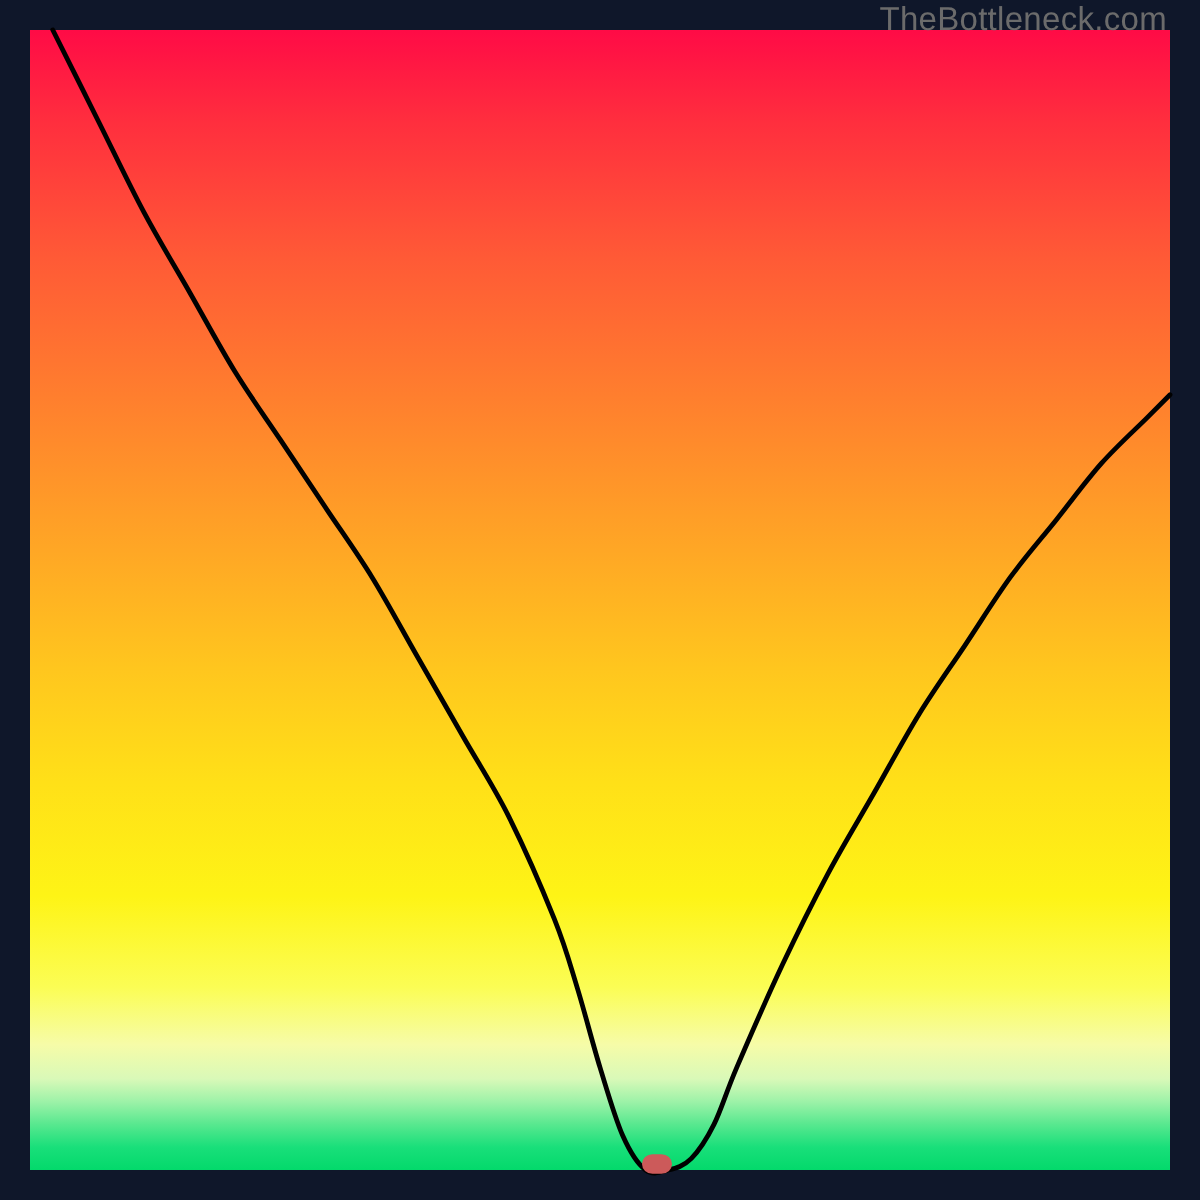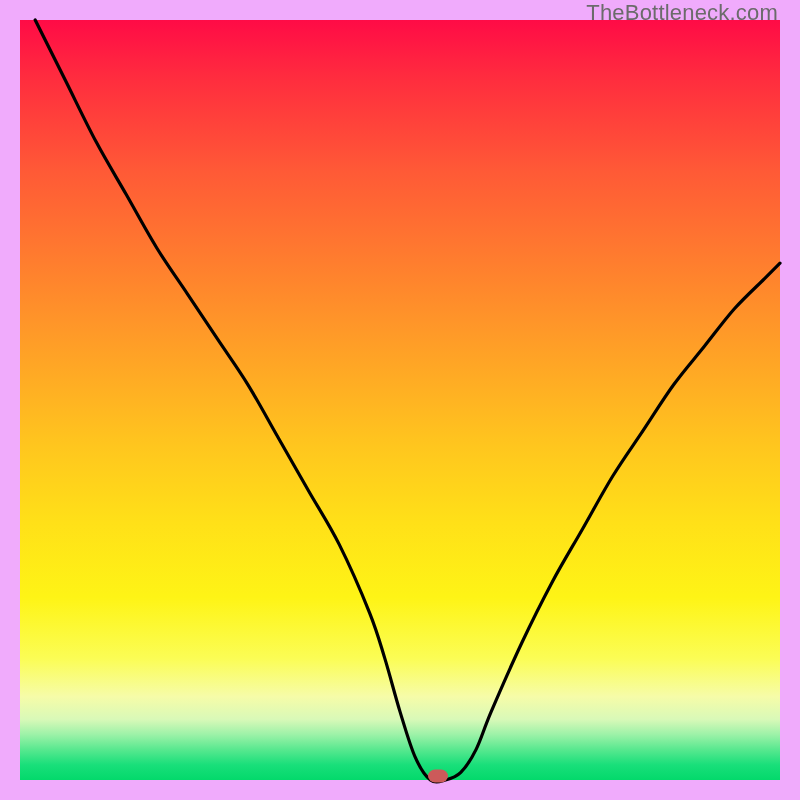--- a/index.html
+++ b/index.html
@@ -8,21 +8,21 @@
     width: 800px;
     height: 800px;
     background: #000;
     font-family: Arial, Helvetica, sans-serif;
     overflow: hidden;
   }
   .frame {
     position: relative;
     width: 800px;
     height: 800px;
-    background: #f0abfc;
+    background: #0f172a;
   }
   .plot {
     position: absolute;
     left: 20px;
     top: 20px;
     width: 760px;
     height: 760px;
     
     background: linear-gradient(
       to bottom,

